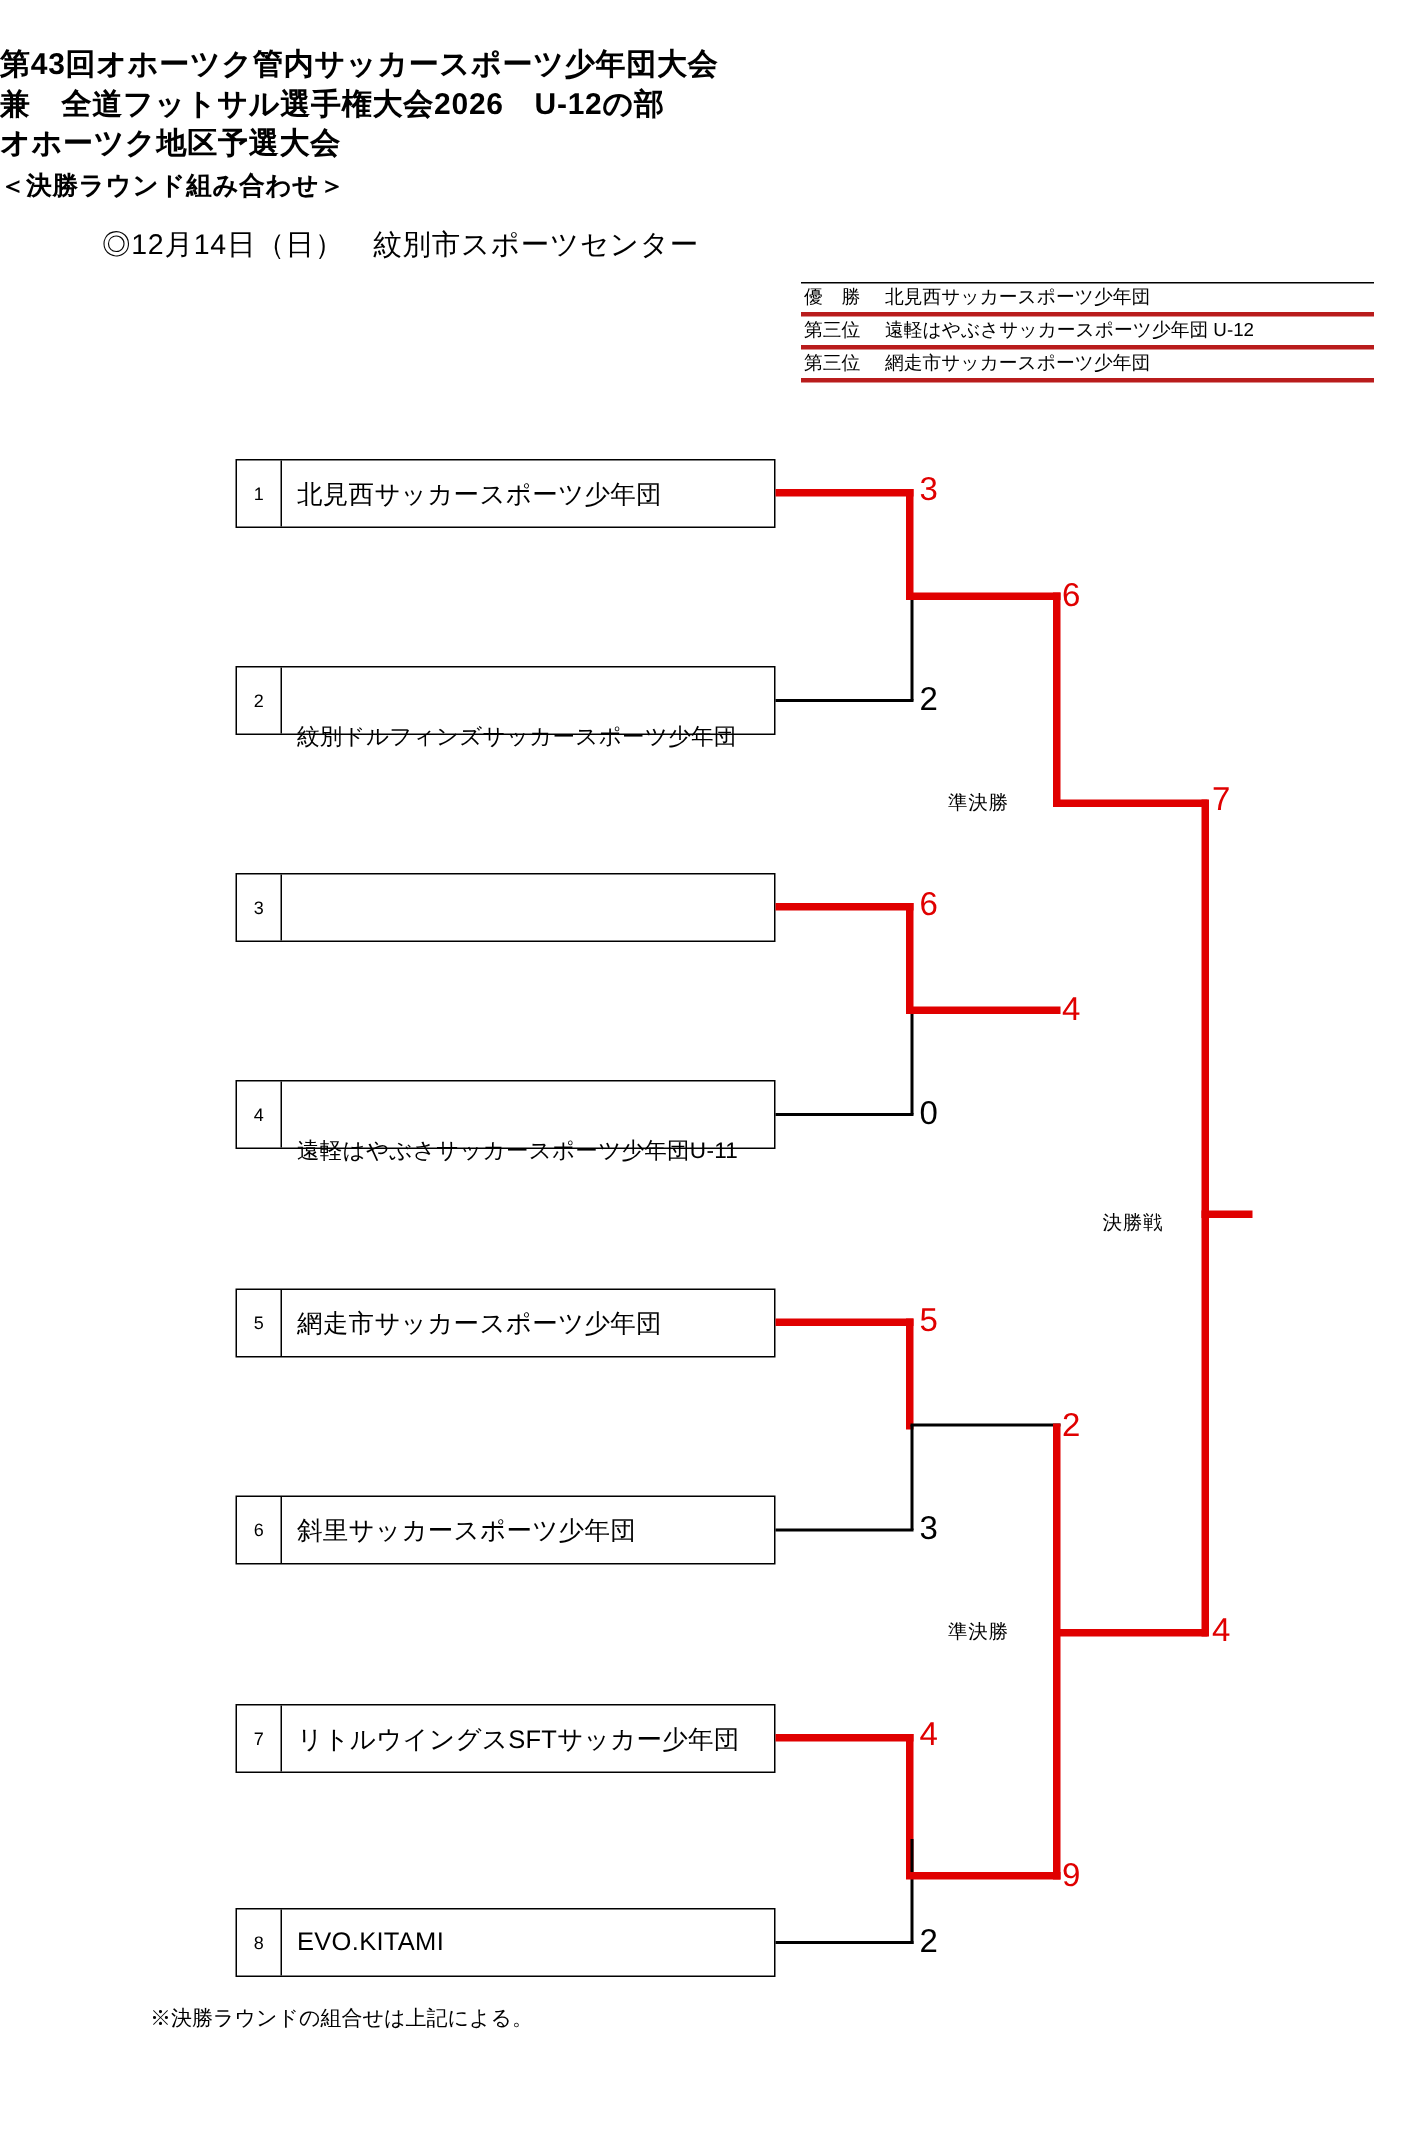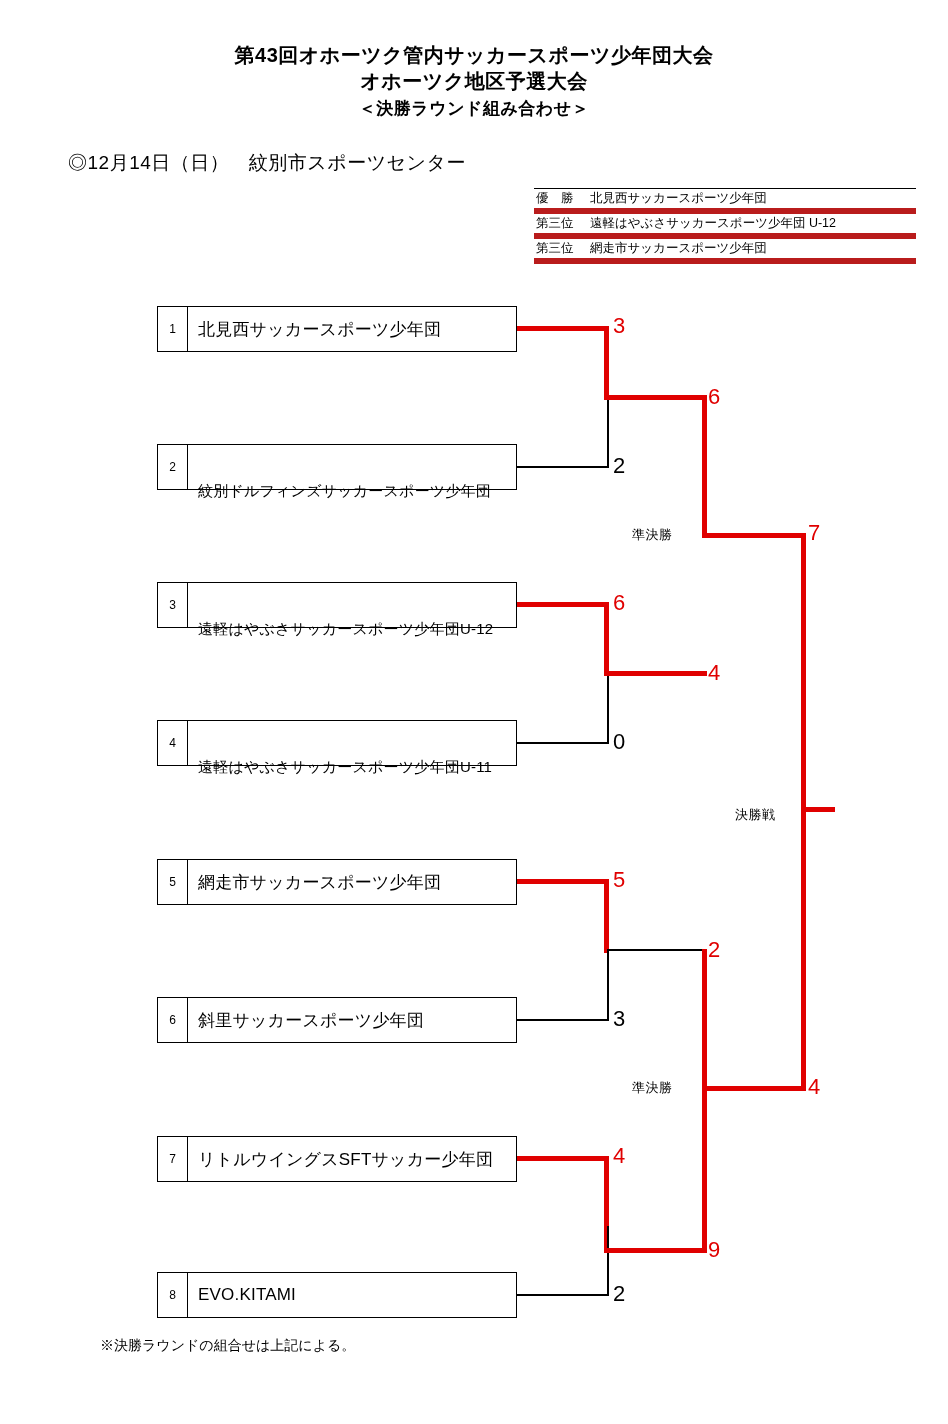--- a/index.html
+++ b/index.html
@@ -10,23 +10,21 @@
   body {
     width: 948px;
     height: 1424px;
     position: relative;
     font-family: "Liberation Sans", sans-serif;
     color: #000000;
   }
   .title-block {
     position: absolute;
     top: 30px; left: 0; width: 948px;
-    text-align: center;
     font-weight: bold;
-    margin-top: 12px;
   }
   .title-1 { font-size: 20px; line-height: 27px; letter-spacing: 0.5px; }
   .title-2 { font-size: 20px; line-height: 27px; letter-spacing: 0.5px; }
   .title-3 { font-size: 20px; line-height: 27px; letter-spacing: 0.5px; font-family: Liberation Mono, monospace; }
   .title-4 { font-size: 17px; line-height: 26px; letter-spacing: 0.5px; }
 
   .venue {
     position: absolute;
     top: 150px; left: 68px;
     font-size: 19px;
@@ -36,21 +34,21 @@
   
   .results {
     position: absolute;
     top: 188px; left: 534px;
     width: 382px;
     border-collapse: collapse;
     font-size: 12.5px;
   }
   .results td {
     border-top: 1px solid #000;
-    border-bottom: 6px solid #b91c1c;
+    border-bottom: 3px solid #b91c1c;
     padding: 2px 2px 2px 2px;
     height: 19px;
     line-height: 15px;
     white-space: nowrap;
   }
   .results td.rank { width: 54px; }
 
   
   .bracket {
     position: absolute;
@@ -109,20 +107,21 @@
     position: absolute;
     top: 1337px; left: 100px;
     font-size: 14px;
   }
 </style>
 </head>
 <body>
 
 <div class="title-block">
   <div class="title-1">第43回オホーツク管内サッカースポーツ少年団大会</div>
+  <div class="title-2">兼　全道フットサル選手権大会2026　U-12の部</div>
   <div class="title-3">オホーツク地区予選大会</div>
   <div class="title-4">＜決勝ラウンド組み合わせ＞</div>
 </div>
 
 <div class="venue">◎12月14日（日）　紋別市スポーツセンター</div>
 
 <table class="results">
   <tbody>
       <tr>
     <td class="rank">優　勝</td>
@@ -144,21 +143,20 @@
   <div class="team-box" style="top:306px; left:157px;">
     <div class="seed">1</div>
     <div class="team-name">北見西サッカースポーツ少年団</div>
   </div>
   <div class="team-box" style="top:444px; left:157px;">
     <div class="seed">2</div>
     <div class="team-name small">紋別ドルフィンズサッカースポーツ少年団</div>
   </div>
   <div class="team-box" style="top:582px; left:157px;">
     <div class="seed">3</div>
-    <div class="team-name small">遠軽はやぶさサッカースポーツ少年団U-12</div>
   </div>
   <div class="team-box" style="top:720px; left:157px;">
     <div class="seed">4</div>
     <div class="team-name small">遠軽はやぶさサッカースポーツ少年団U-11</div>
   </div>
   <div class="team-box" style="top:859px; left:157px;">
     <div class="seed">5</div>
     <div class="team-name">網走市サッカースポーツ少年団</div>
   </div>
   <div class="team-box" style="top:997px; left:157px;">

